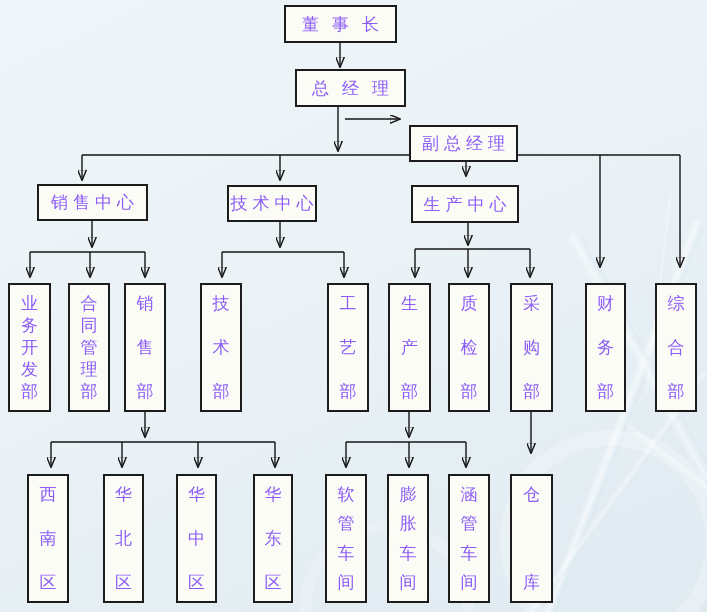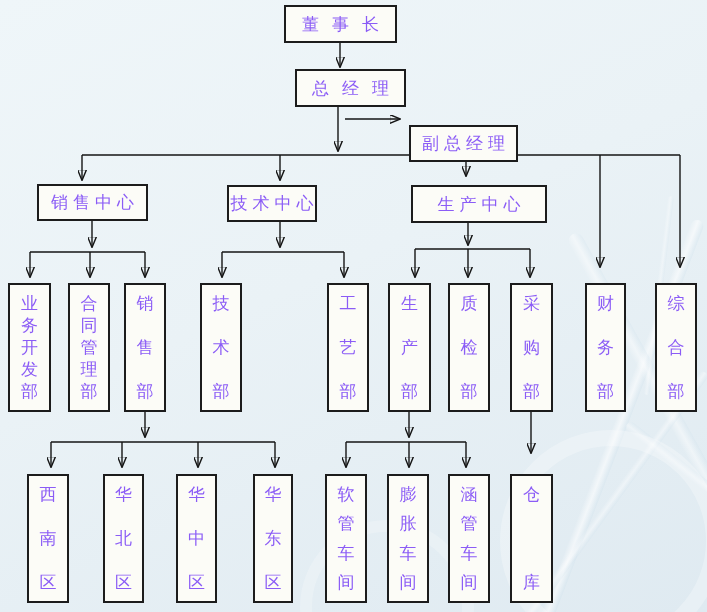--- a/index.html
+++ b/index.html
@@ -30,21 +30,21 @@
   .ls-mid span{letter-spacing:5px;margin-right:-5px;}
   .vbox .vlabel{display:flex;flex-direction:column;justify-content:space-between;align-items:center;
         height:100%;width:100%;box-sizing:border-box;padding:10px 0;font-size:17px;line-height:1;}
 
   
   .n-chairman{left:284px;top:5px;width:113px;height:38px;}
   .n-gm{left:283px;top:69px;width:111px;height:38px;margin-left:12px;}
   .n-dgm{left:409px;top:102px;width:109px;height:37px;margin-top:23px;}
   .n-sales-center{left:37px;top:184px;width:111px;height:37px;}
   .n-tech-center{left:227px;top:185px;width:90px;height:37px;}
-  .n-prod-center{left:411px;top:185px;width:136px;height:38px;}
+  .n-prod-center{left:411px;top:185px;width:108px;height:38px;}
   .n-bizdev{left:8px;top:283px;width:43px;height:129px;}
   .n-contract{left:68px;top:283px;width:42px;height:129px;}
   .n-salesdept{left:124px;top:283px;width:42px;height:129px;}
   .n-techdept{left:200px;top:283px;width:42px;height:129px;}
   .n-process{left:327px;top:283px;width:42px;height:129px;}
   .n-proddept{left:388px;top:283px;width:43px;height:129px;}
   .n-qc{left:448px;top:283px;width:42px;height:129px;}
   .n-purchasing{left:510px;top:283px;width:43px;height:129px;}
   .n-finance{left:585px;top:283px;width:41px;height:129px;}
   .n-general{left:655px;top:283px;width:42px;height:129px;}

